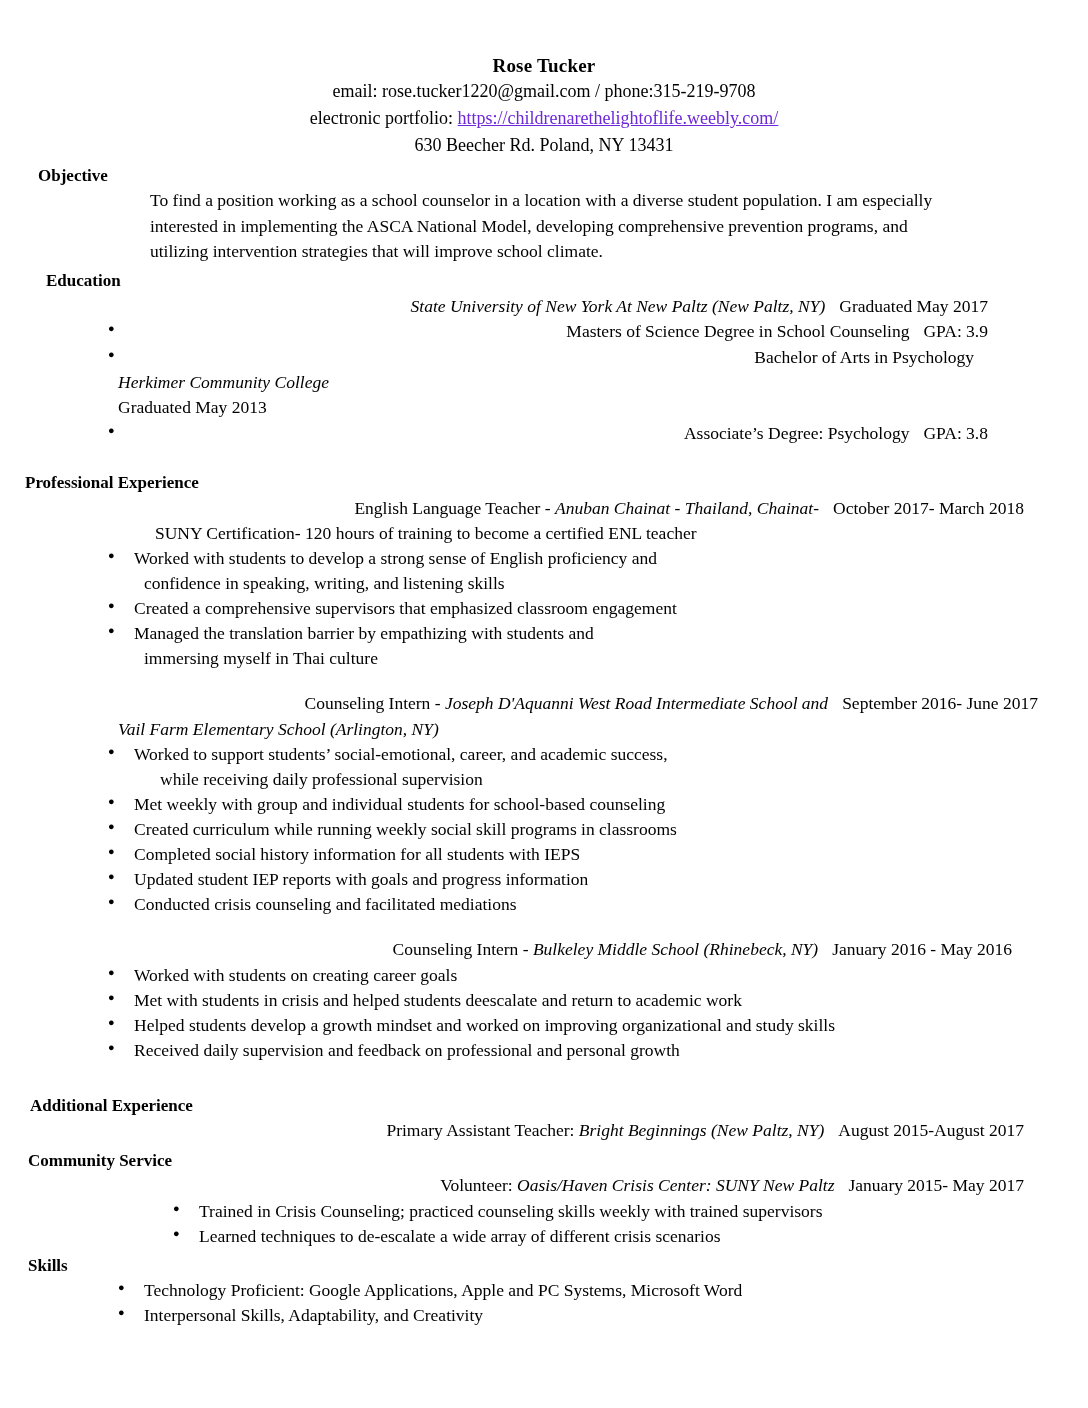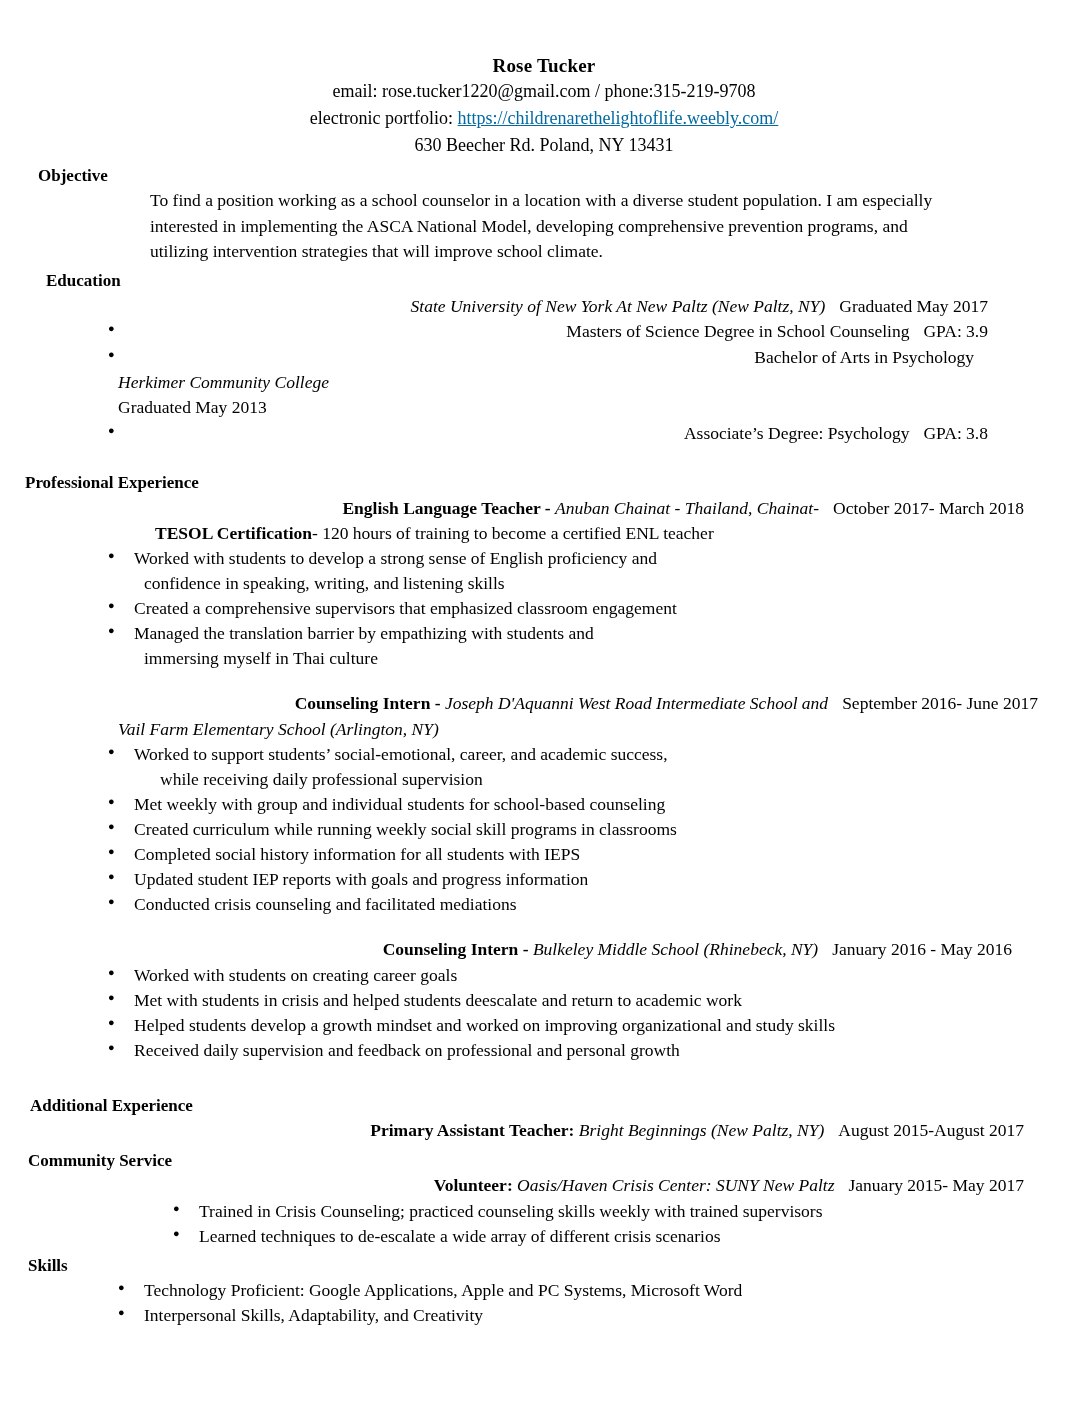--- a/index.html
+++ b/index.html
@@ -32,21 +32,21 @@
     font-size: 19px;
     font-weight: bold;
     letter-spacing: 0.2px;
     line-height: 1.25;
   }
   .contact-line {
     font-size: 18px;
     line-height: 1.5;
   }
   .portfolio-link {
-    color: #0369a1;
+    color: #6d28d9;
     text-decoration: underline;
   }
 
   
   .section {
     margin-top: 4px;
   }
   .section-title {
     font-size: 17px;
     font-weight: bold;
@@ -58,21 +58,21 @@
     justify-content: space-between;
     align-items: flex-start;
     font-size: 17.5px;
     line-height: 1.45;
     text-align: right;
   }
   .row .left { flex: 1 1 auto; padding-right: 14px; }
   .row .right { flex: 0 0 auto; white-space: nowrap; }
 
   .italic { font-style: italic; }
-  .bold { font-weight: bold; margin-top: 19px; }
+  .bold { font-weight: normal; margin-top: 19px; }
 
   .para {
     font-size: 17.5px;
     line-height: 1.45;
   }
 
   ul.bullets {
     list-style: none;
     margin: 0;
     padding: 0;
@@ -163,21 +163,21 @@
   <div class="section">
     <div class="section-title" style="padding-left:25px;">Professional Experience</div>
 
     <div class="row" style="padding-left:88px; padding-right:64px;">
       <div class="left">
         <span class="bold">English Language Teacher - </span><span class="italic">Anuban Chainat - Thailand, Chainat-</span>
       </div>
       <div class="right">October 2017- March 2018</div>
     </div>
     <div class="para" style="padding-left:155px;">
-      <span class="bold">TESOL Certification</span><span>- 120 hours of training to become a certified ENL teacher</span>
+      <span class="bold">SUNY Certification</span><span>- 120 hours of training to become a certified ENL teacher</span>
     </div>
     <ul class="bullets" style="padding-left:100px;">
       <li>
         <span>Worked with students to develop a strong sense of English proficiency and</span>
         <span class="sub-line">confidence in speaking, writing, and listening skills</span>
       </li>
       <li>
         <span>Created a comprehensive supervisors that emphasized classroom engagement</span>
       </li>
       <li>

